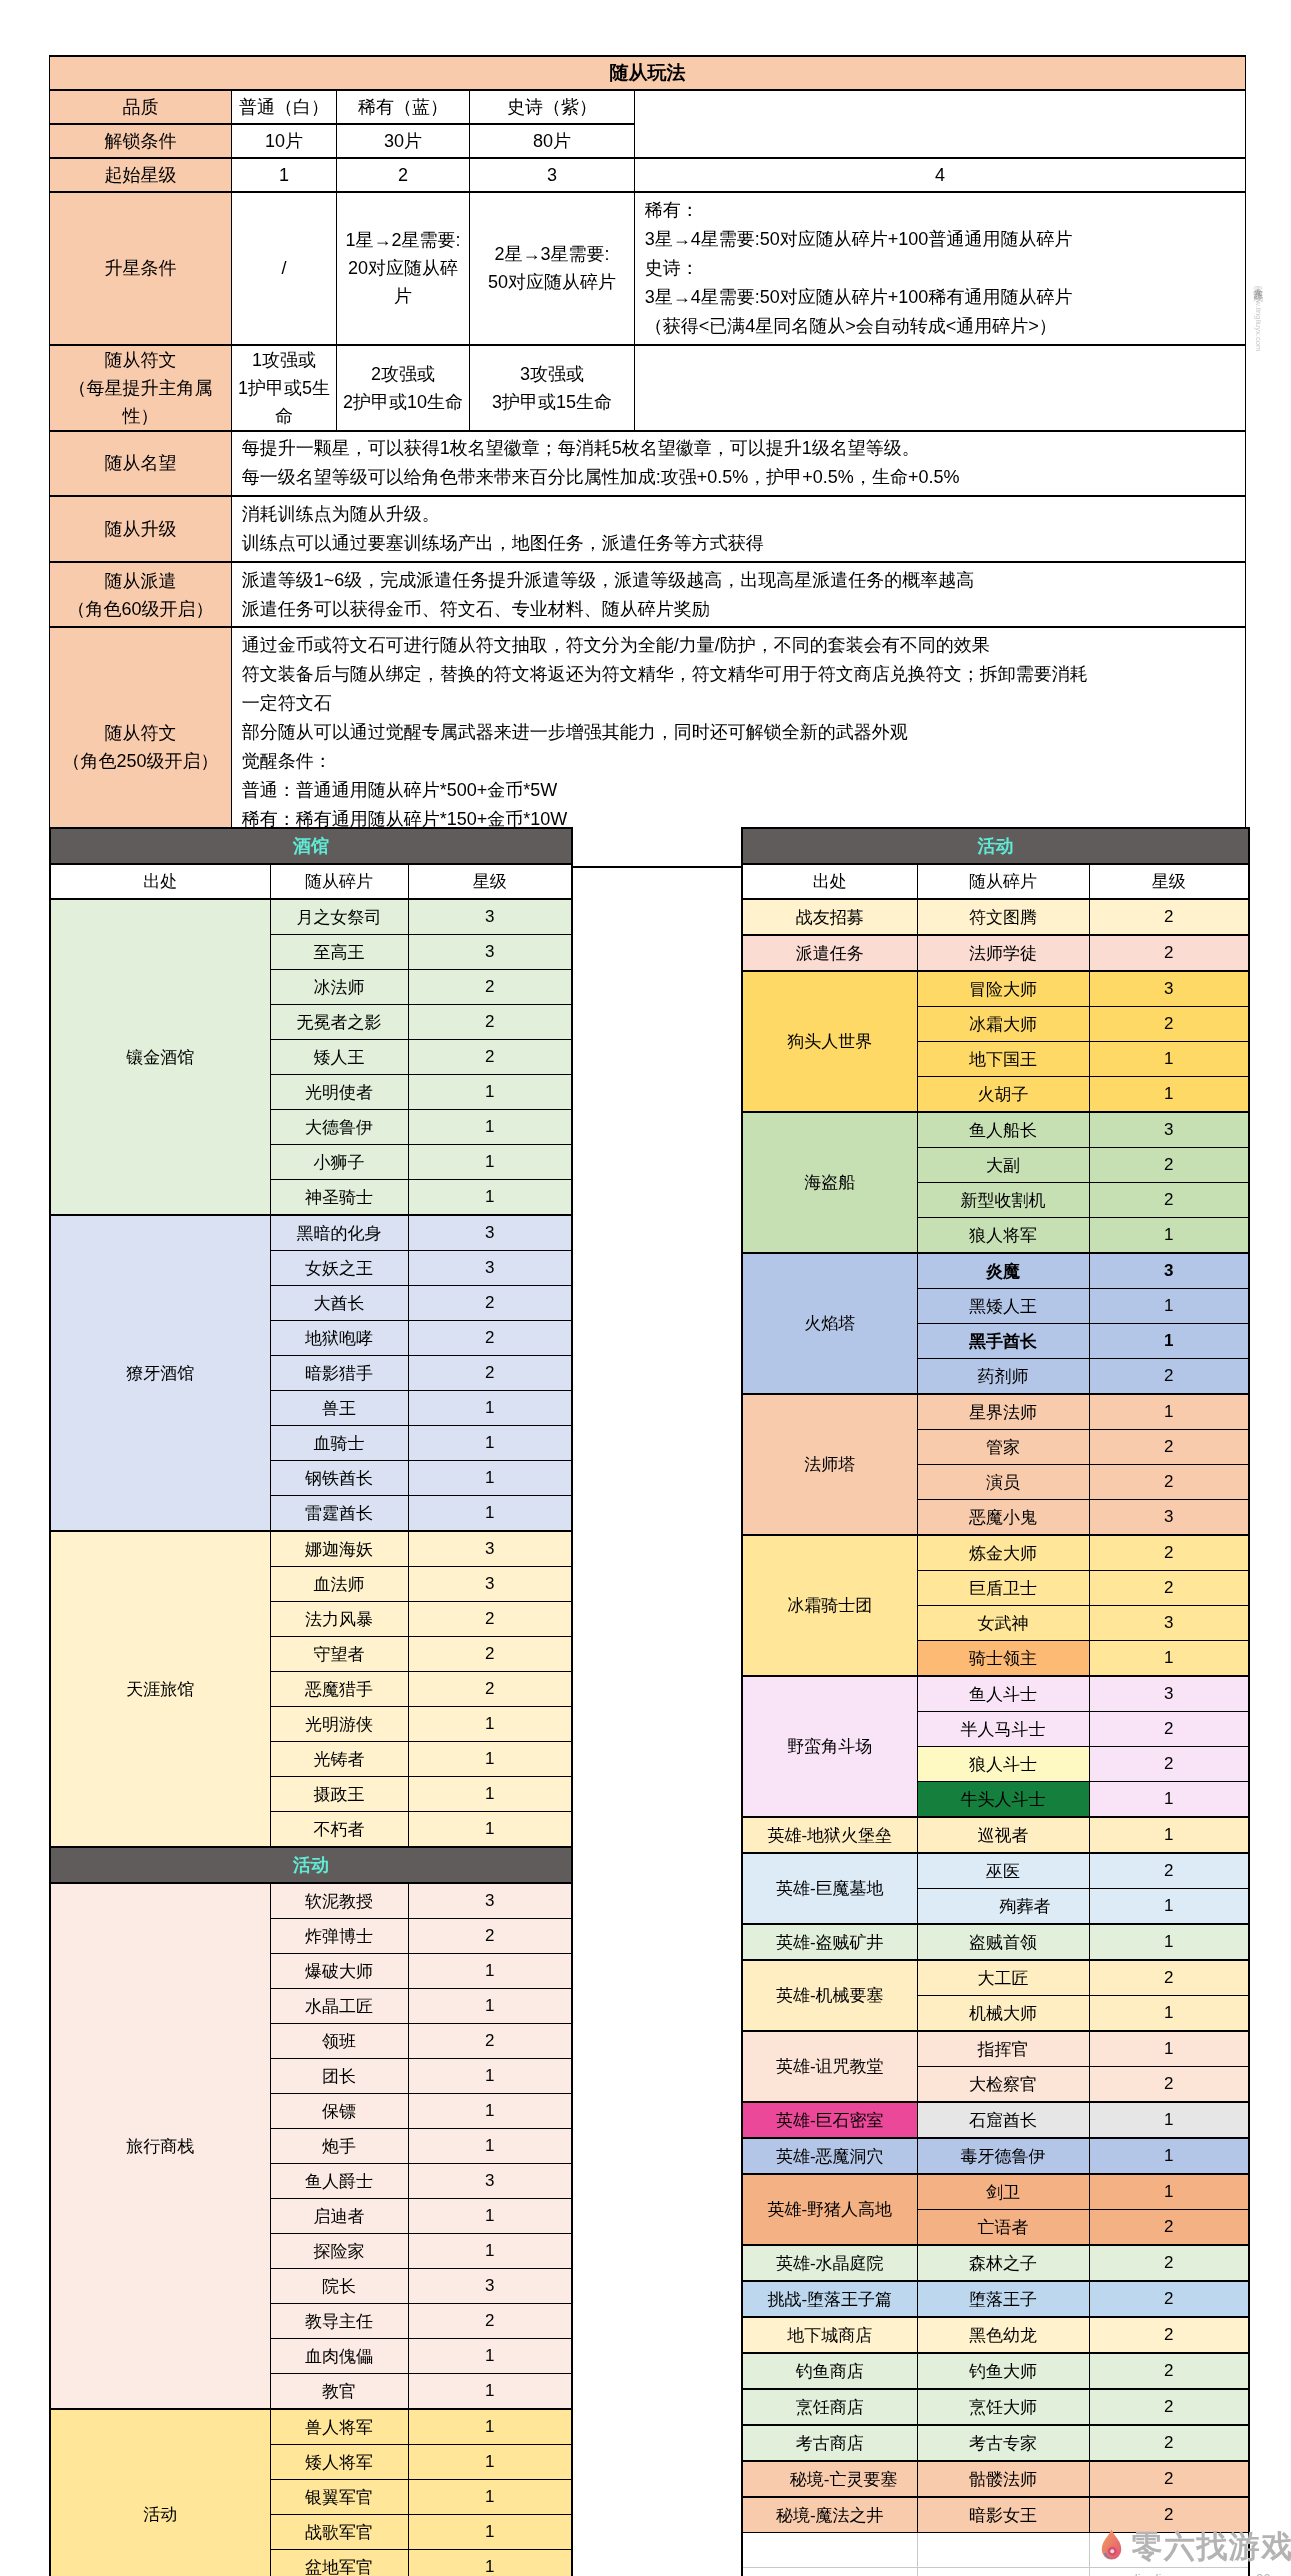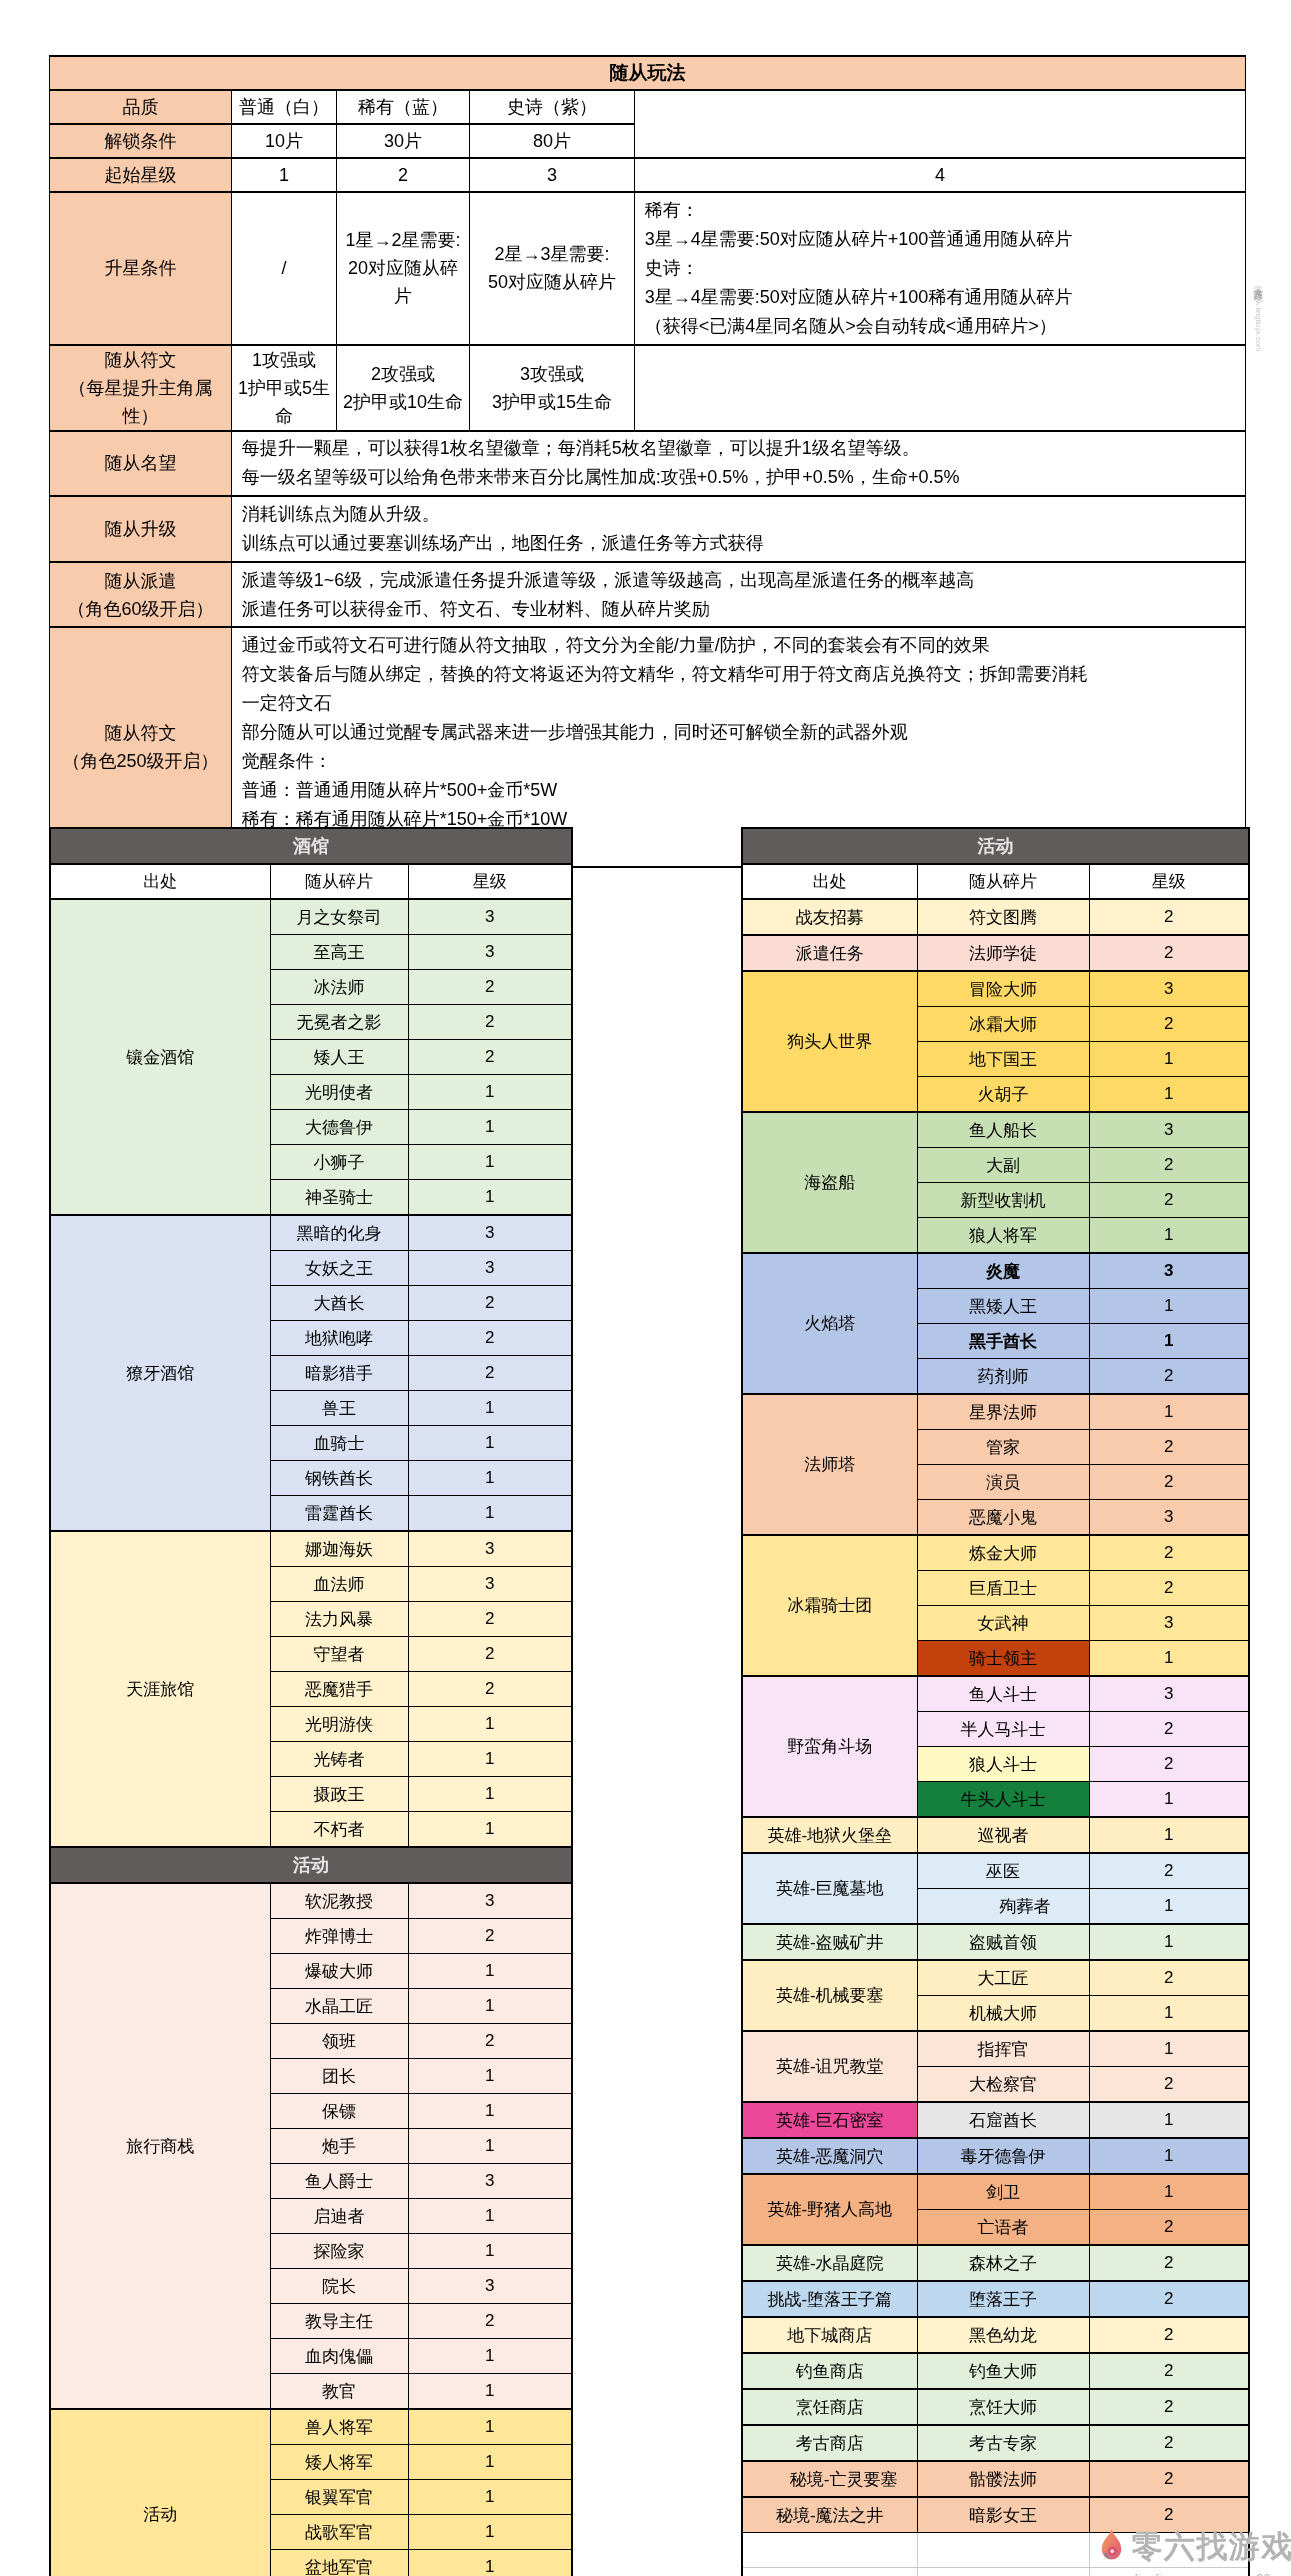--- a/index.html
+++ b/index.html
@@ -15,21 +15,21 @@
   table.top td.title{background:#F8CBAD;text-align:center;font-weight:bold;font-size:19px;}
   table.top td.lab{background:#F8CBAD;text-align:center;padding:0 2.8px;}
   table.top td.dat{background:#fff;text-align:center;padding:0 2.8px;}
   table.top td.txt{background:#fff;text-align:left;padding:2.8px 9.8px;line-height:29px;}
 
   
   table.src{position:absolute;border-collapse:collapse;table-layout:fixed;}
   table.src{border:2.1px solid #000;}
   table.src td{border:1.4px solid #000;height:34px;font-size:17px;text-align:center;
                vertical-align:middle;padding:0 4.2px;overflow:hidden;background:#fff;}
-  table.src tr.bar td{background:#615C5C;color:#e5e5e5;font-weight:bold;font-size:18px;
+  table.src tr.bar td{background:#615C5C;color:#5eead4;font-weight:bold;font-size:18px;
                       border-top-width:2.1px;border-bottom-width:2.1px;}
   table.src tr.cols td{background:#ffffff;border-bottom-width:2.1px;height:33px;}
   table.src tr.gfirst td{border-top-width:2.1px;}
   table.src tr.empty td{border:0.7px solid #c9c9c9;background:#ffffff;}
   #left-table{left:49px;top:815px;width:522px;}
   #right-table{left:741px;top:815px;width:507px;}
 
   
   .wm-bottom{position:absolute;left:1103px;top:2514px;width:184px;text-align:center;}
   .wm-brand-row{display:flex;align-items:center;justify-content:center;gap:4.2px;}
@@ -449,21 +449,21 @@
         </tr>
         <tr>
           <td style="background: rgb(255, 230, 153);">巨盾卫士</td>
           <td style="background: rgb(255, 230, 153);">2</td>
         </tr>
         <tr>
           <td style="background: rgb(255, 230, 153);">女武神</td>
           <td style="background: rgb(255, 230, 153);">3</td>
         </tr>
         <tr>
-          <td style="background: #c2410c; margin-left: 36px;">骑士领主</td>
+          <td style="background: #fdba74; margin-left: 36px;">骑士领主</td>
           <td style="background: rgb(255, 230, 153);">1</td>
         </tr>
         <tr class="gfirst">
           <td rowspan="4" style="background: rgb(249, 228, 247);">野蛮角斗场</td>
           <td style="background: rgb(249, 228, 247);">鱼人斗士</td>
           <td style="background: rgb(249, 228, 247);">3</td>
         </tr>
         <tr>
           <td style="background: rgb(249, 228, 247);">半人马斗士</td>
           <td style="background: rgb(249, 228, 247);">2</td>

